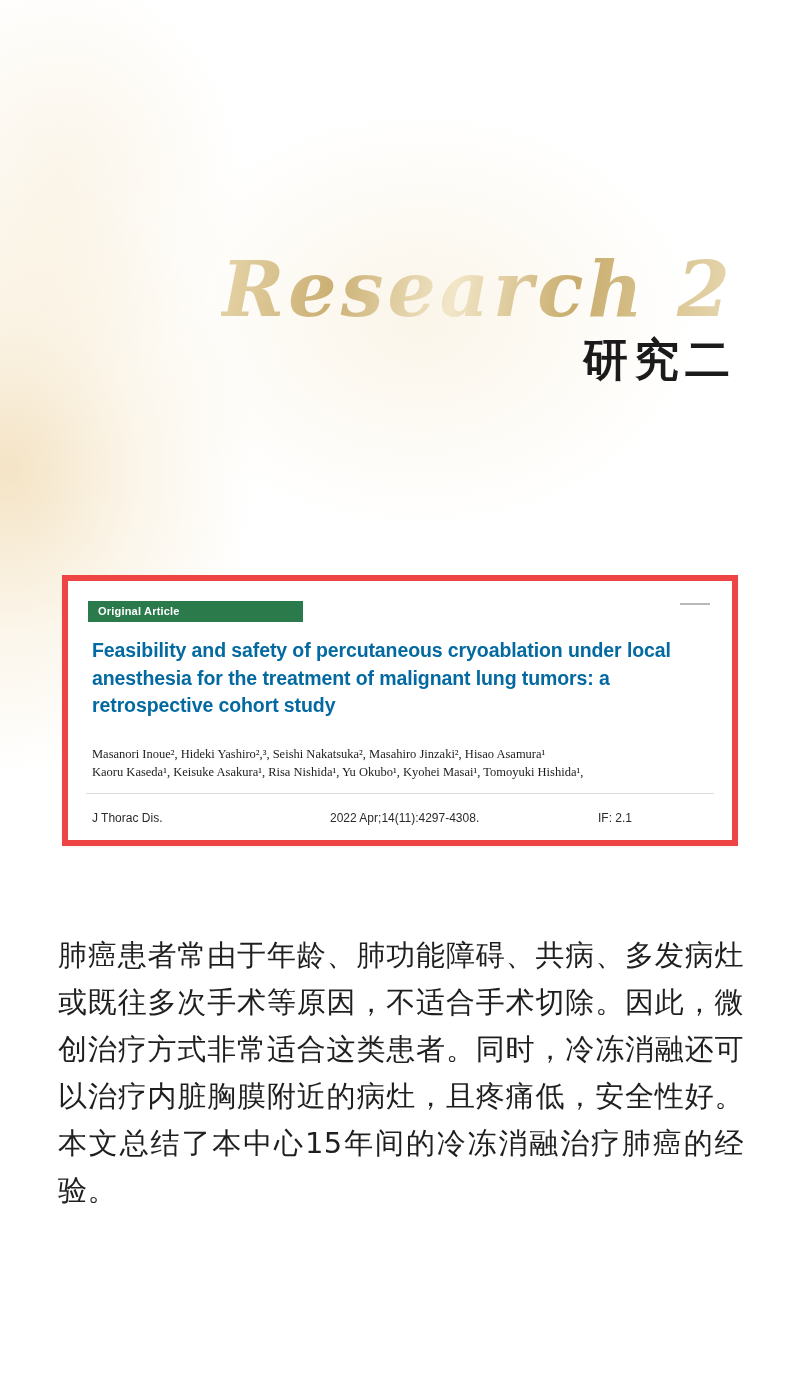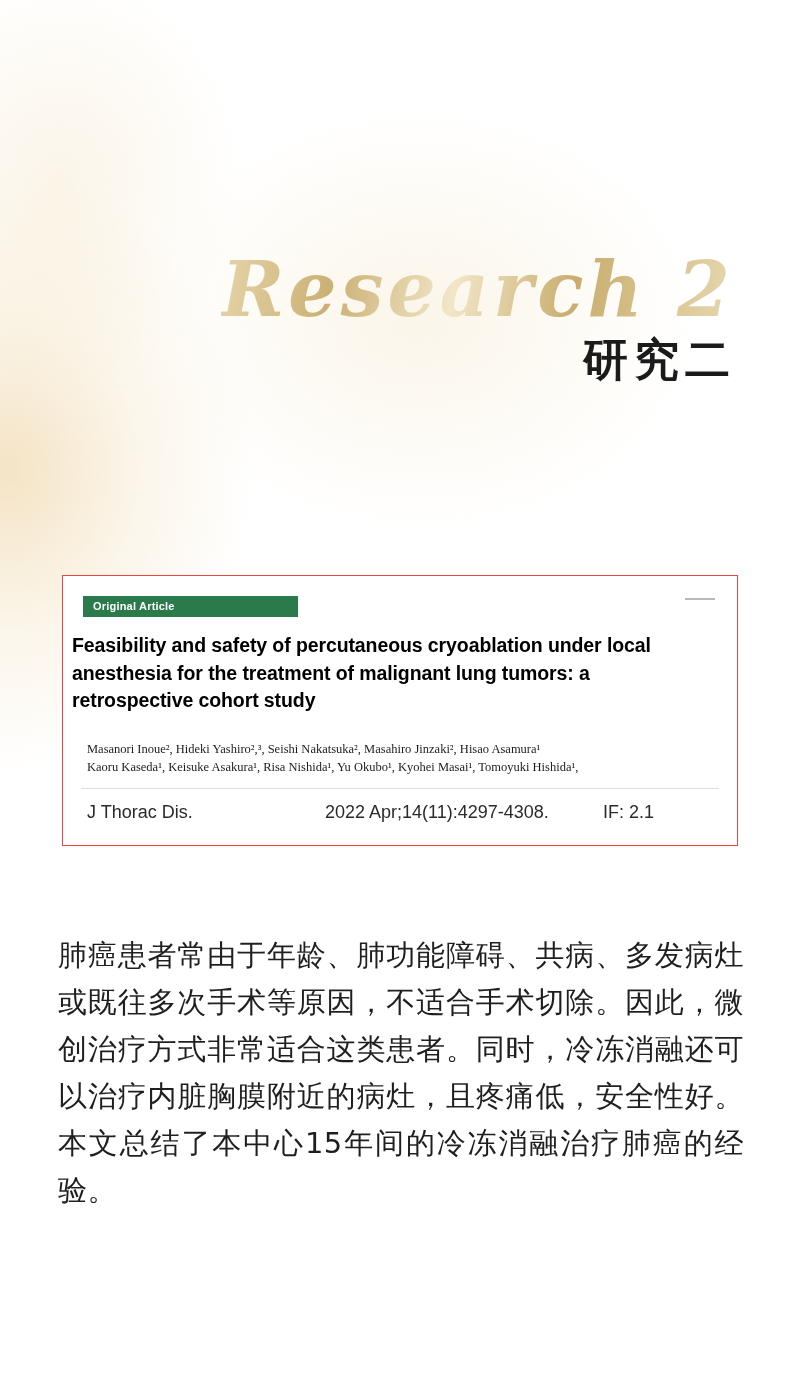--- a/index.html
+++ b/index.html
@@ -66,21 +66,21 @@
   }
 
   
   .article-card {
     position: absolute;
     left: 62px;
     top: 575px;
     width: 676px;
     height: 271px;
     background: #ffffff;
-    border: 1px solid #ef4444;
+    border: 6px solid #ef4444;
     box-shadow: 0 1px 3px rgba(0,0,0,0.06);
   }
   .card-topbar {
     position: relative;
     height: 34px;
   }
   .badge {
     position: absolute;
     left: 20px;
     top: 20px;
@@ -95,28 +95,28 @@
   .dash {
     position: absolute;
     right: 22px;
     top: 22px;
     width: 30px;
     height: 2px;
     background: #b9b9b9;
   }
   .article-title {
     position: absolute;
-    left: 9px;
+    left: 24px;
     top: 56px;
     width: 610px;
     font-family: "Liberation Sans", sans-serif;
     font-weight: 700;
     font-size: 19.5px;
     line-height: 1.42;
-    color: #000000;
+    color: #0369a1;
     letter-spacing: -0.1px;
   }
   .authors {
     position: absolute;
     left: 24px;
     top: 164px;
     width: 640px;
     font-family: "Liberation Serif", serif;
     font-size: 12.5px;
     line-height: 1.45;
@@ -128,26 +128,26 @@
     left: 18px;
     right: 18px;
     top: 212px;
     height: 1px;
     background: #dddddd;
   }
   .card-footer {
     position: absolute;
     left: 24px;
     right: 24px;
-    top: 226px;
+    top: 214px;
     height: 30px;
     display: flex;
-    align-items: flex-start;
+    align-items: flex-end;
     font-family: "Liberation Sans", sans-serif;
-    font-size: 18px;
+    font-size: 12px;
     color: #2b2b2b;
   }
   .f-journal { width: 210px; }
   .f-cite { flex: 1; text-align: left; padding-left: 28px; }
   .f-if { width: 110px; text-align: left; }
 
   
   .body-text {
     position: absolute;
     left: 58px;

